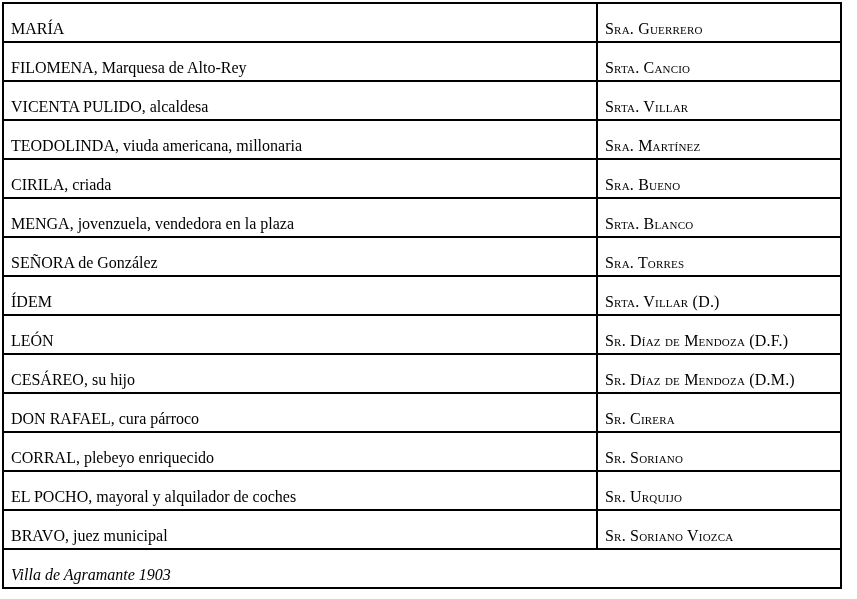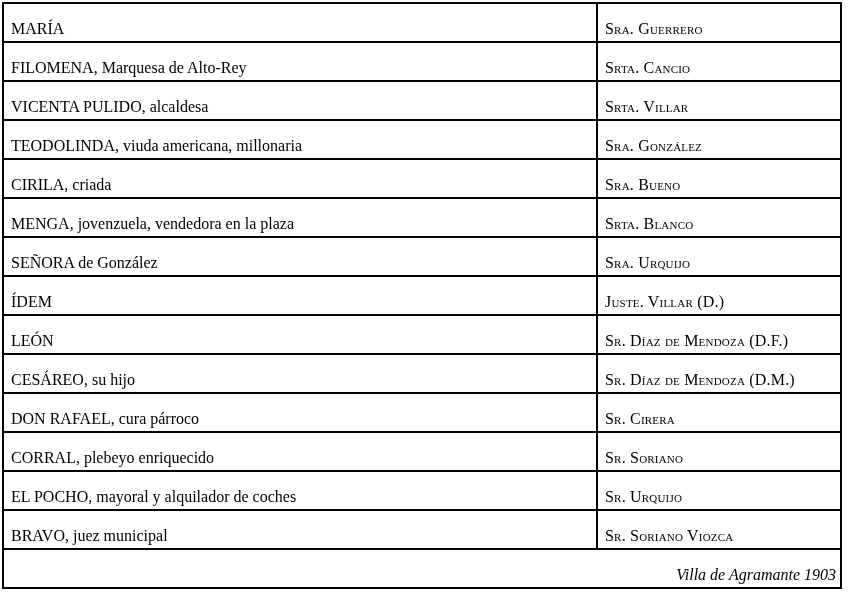--- a/index.html
+++ b/index.html
@@ -35,21 +35,21 @@
   }
   td.char-cell {
     width: 594px;
   }
   td.actor-cell {
     width: 244px;
     font-variant: small-caps;
     letter-spacing: 0.2px;
   }
   td.footer-cell {
-    text-align: right;
+    text-align: left;
     font-style: italic;
     font-size: 17px;
     padding: 2px 6px;
   }
 </style>
 </head>
 <body>
 
 <table class="cast-table">
   <tbody id="cast-body">
@@ -60,37 +60,37 @@
       <tr>
         <td class="char-cell">FILOMENA, Marquesa de Alto-Rey</td>
         <td class="actor-cell">Srta. Cancio</td>
       </tr>
       <tr>
         <td class="char-cell">VICENTA PULIDO, alcaldesa</td>
         <td class="actor-cell">Srta. Villar</td>
       </tr>
       <tr>
         <td class="char-cell">TEODOLINDA, viuda americana, millonaria</td>
-        <td class="actor-cell">Sra. González</td>
+        <td class="actor-cell">Sra. Martínez</td>
       </tr>
       <tr>
         <td class="char-cell">CIRILA, criada</td>
         <td class="actor-cell">Sra. Bueno</td>
       </tr>
       <tr>
         <td class="char-cell">MENGA, jovenzuela, vendedora en la plaza</td>
         <td class="actor-cell">Srta. Blanco</td>
       </tr>
       <tr>
         <td class="char-cell">SEÑORA de González</td>
-        <td class="actor-cell">Sra. Urquijo</td>
+        <td class="actor-cell">Sra. Torres</td>
       </tr>
       <tr>
         <td class="char-cell">ÍDEM</td>
-        <td class="actor-cell">Juste. Villar (D.)</td>
+        <td class="actor-cell">Srta. Villar (D.)</td>
       </tr>
       <tr>
         <td class="char-cell">LEÓN</td>
         <td class="actor-cell">Sr. Díaz de Mendoza (D.F.)</td>
       </tr>
       <tr>
         <td class="char-cell">CESÁREO, su hijo</td>
         <td class="actor-cell">Sr. Díaz de Mendoza (D.M.)</td>
       </tr>
       <tr>

